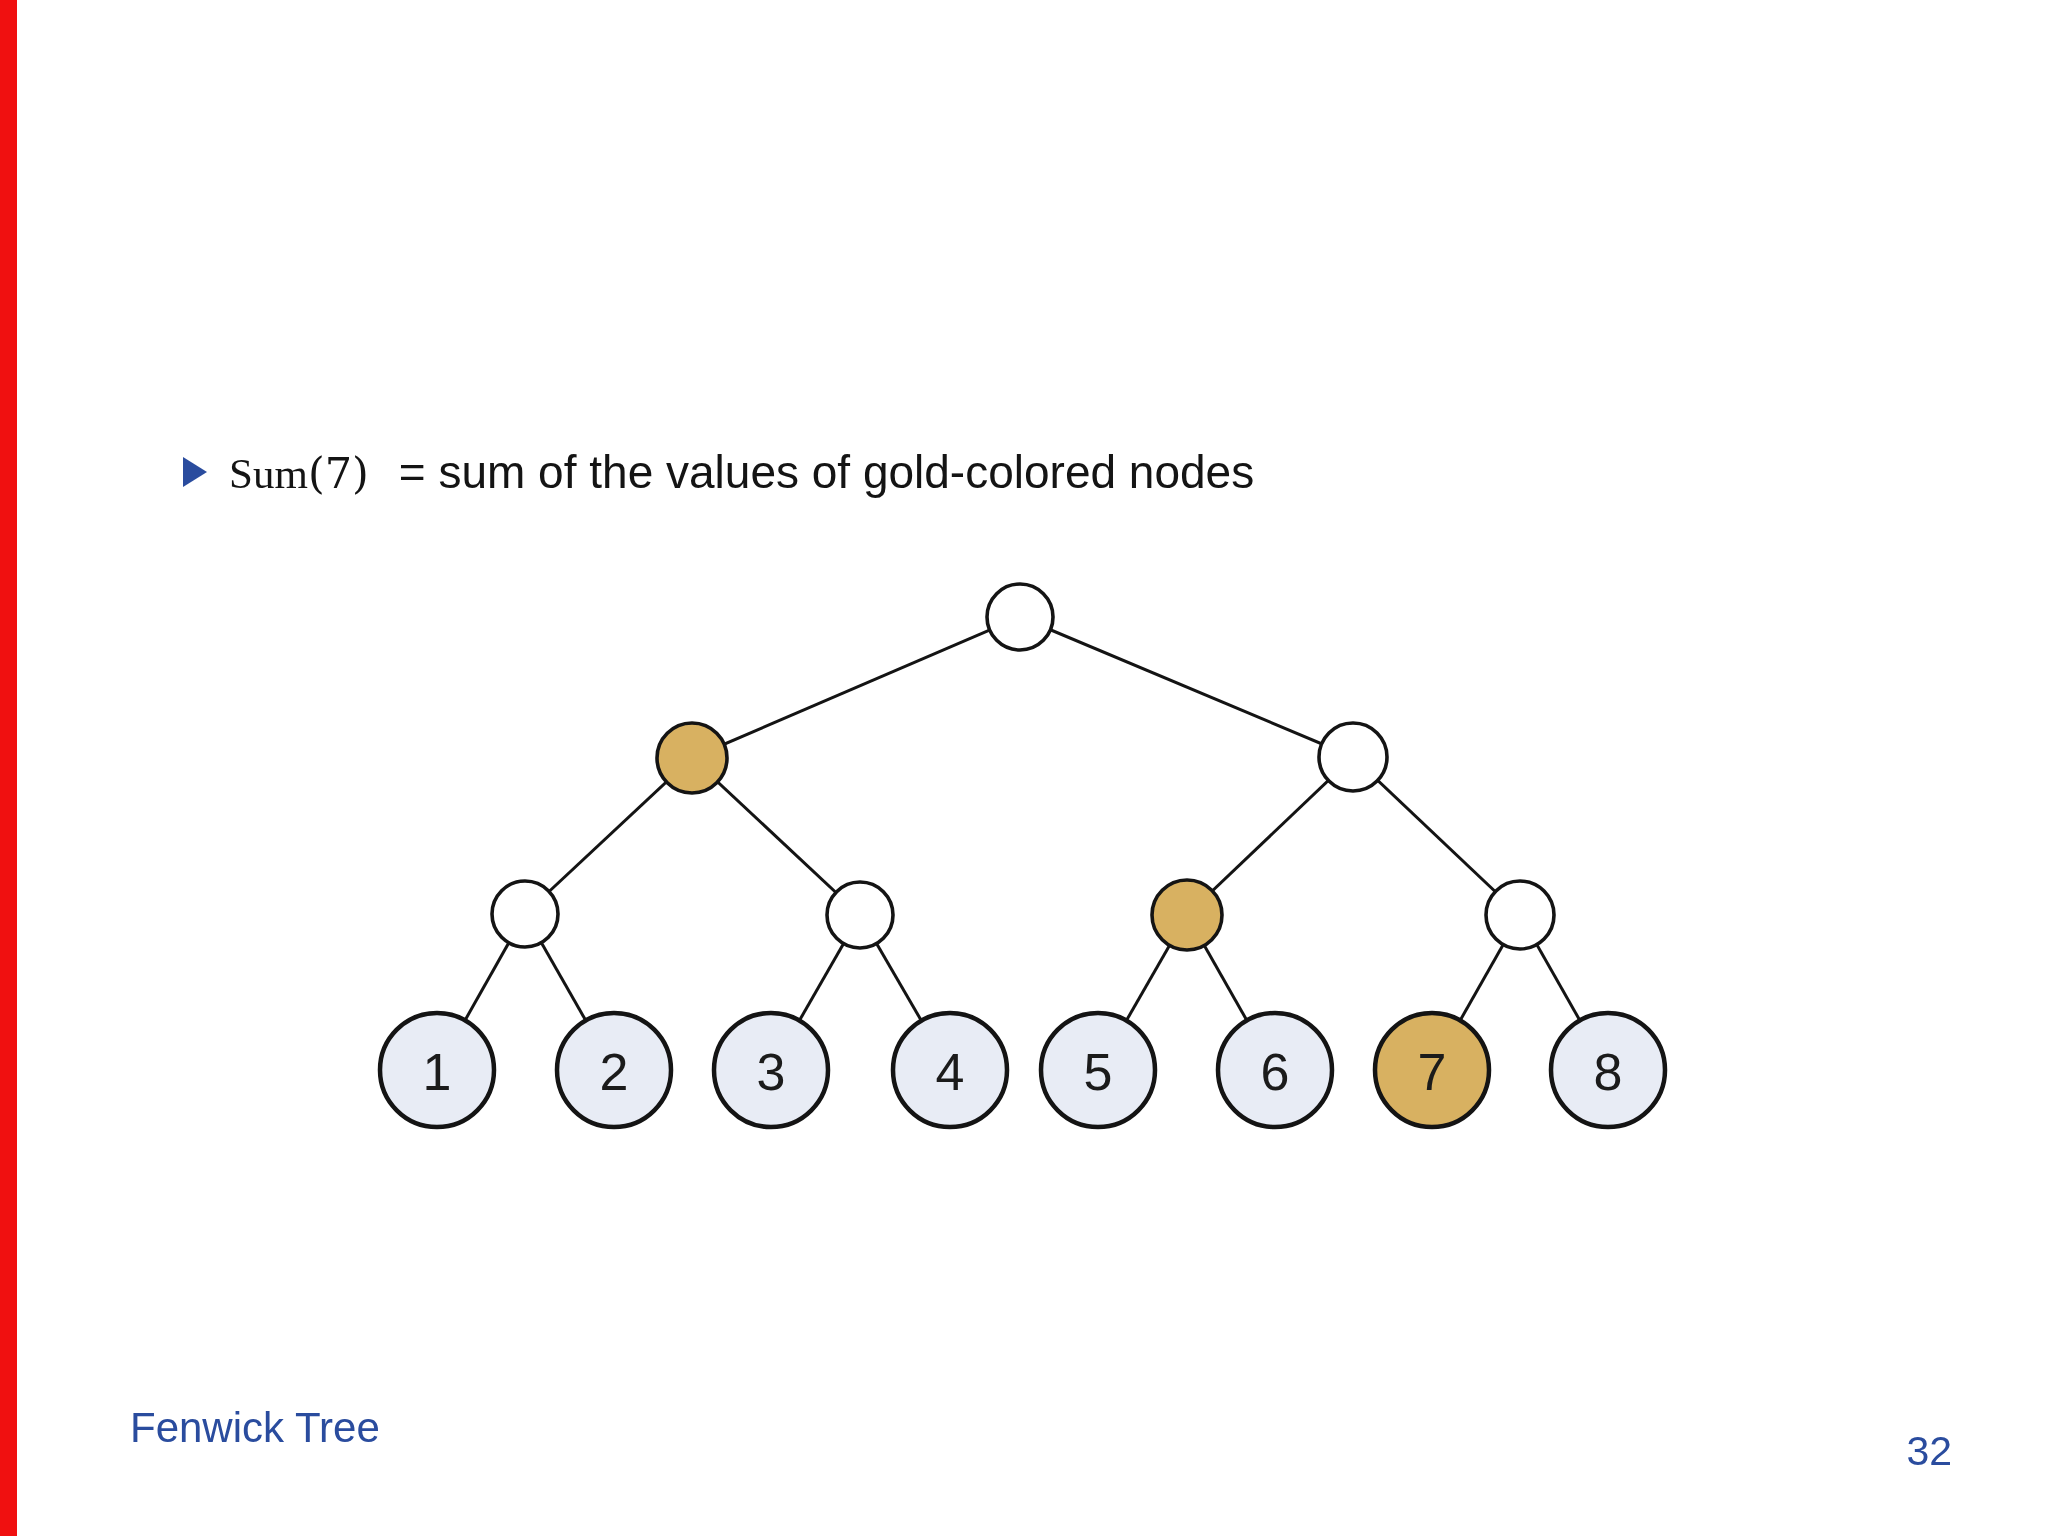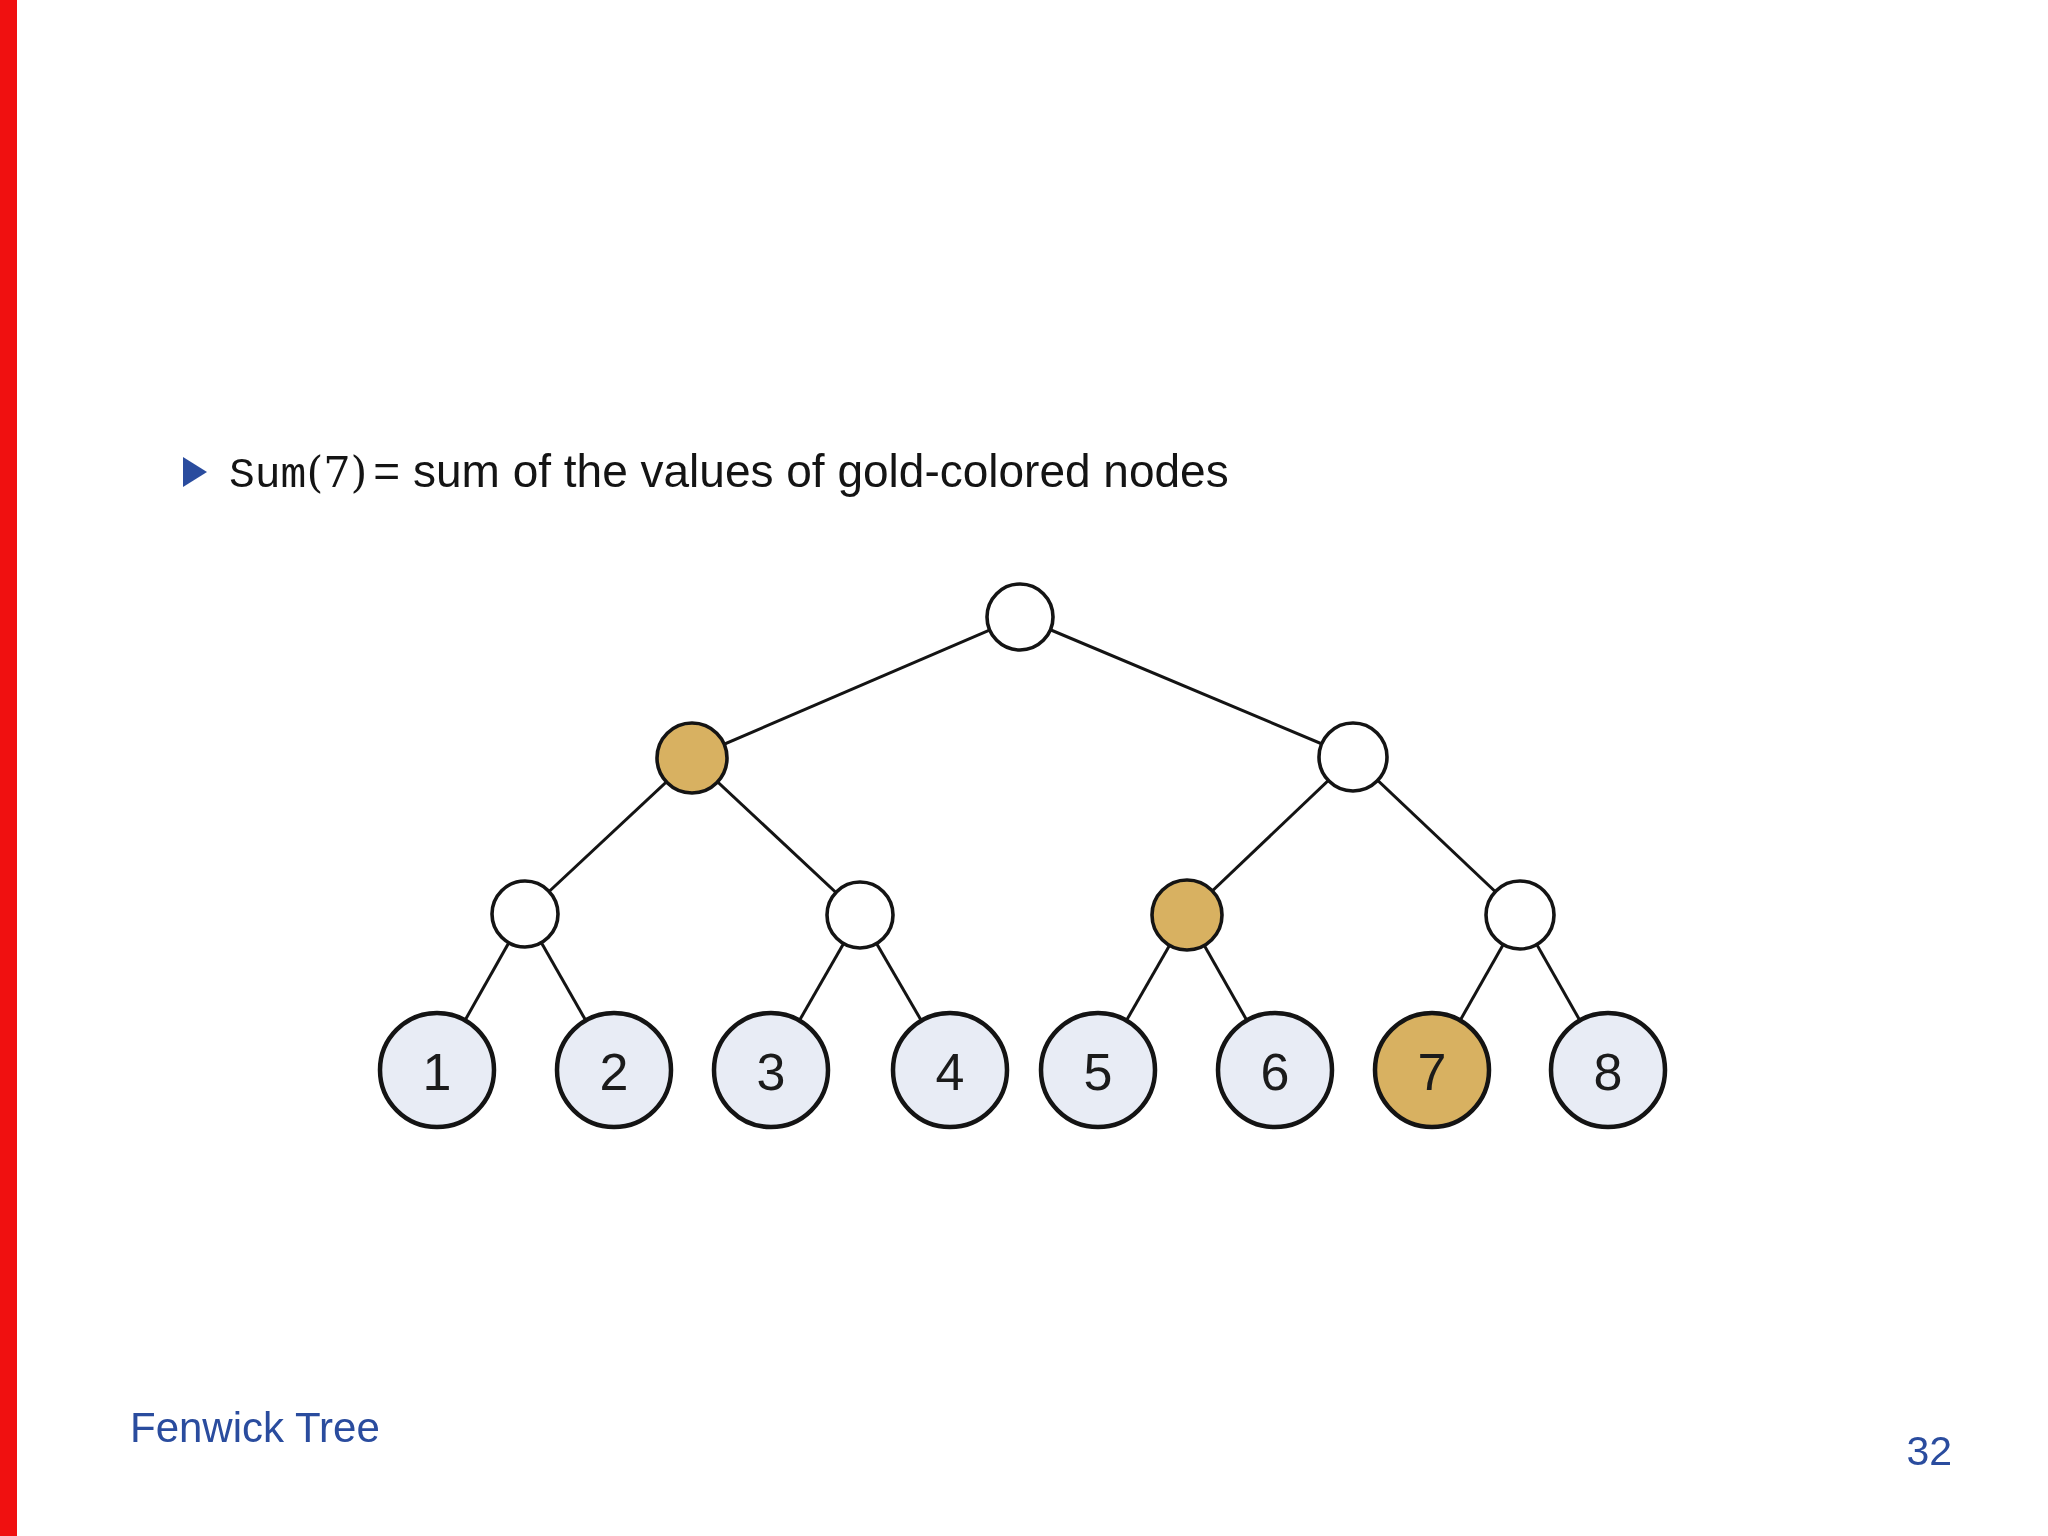--- a/index.html
+++ b/index.html
@@ -33,23 +33,23 @@
     white-space:nowrap;
   }
   .tri{
     width:0;height:0;display:inline-block;
     border-top:15px solid transparent;
     border-bottom:15px solid transparent;
     border-left:24px solid #2a4c9e;
     margin-right:22px;
   }
   .bullet-text{font-size:46px;color:#141414;}
-  .tt{font-family:Liberation Mono, monospace;font-size:43px;}
+  .tt{font-family:Liberation Serif, serif;font-size:43px;}
   .mathpart{font-family:"DejaVu Serif",serif;font-size:43px;}
-  .rest{margin-left:6px;}
+  .rest{margin-left:30px;}
   .tree-svg{position:absolute;left:0;top:0;}
   .footer-left{
     position:absolute;left:130px;top:1404px;
     font-size:42px;color:#2a4c9e;
   }
   .page-num{
     position:absolute;right:96px;top:1404px;
     font-size:41px;color:#2a4c9e;margin-top:24px;
   }
 </style>

